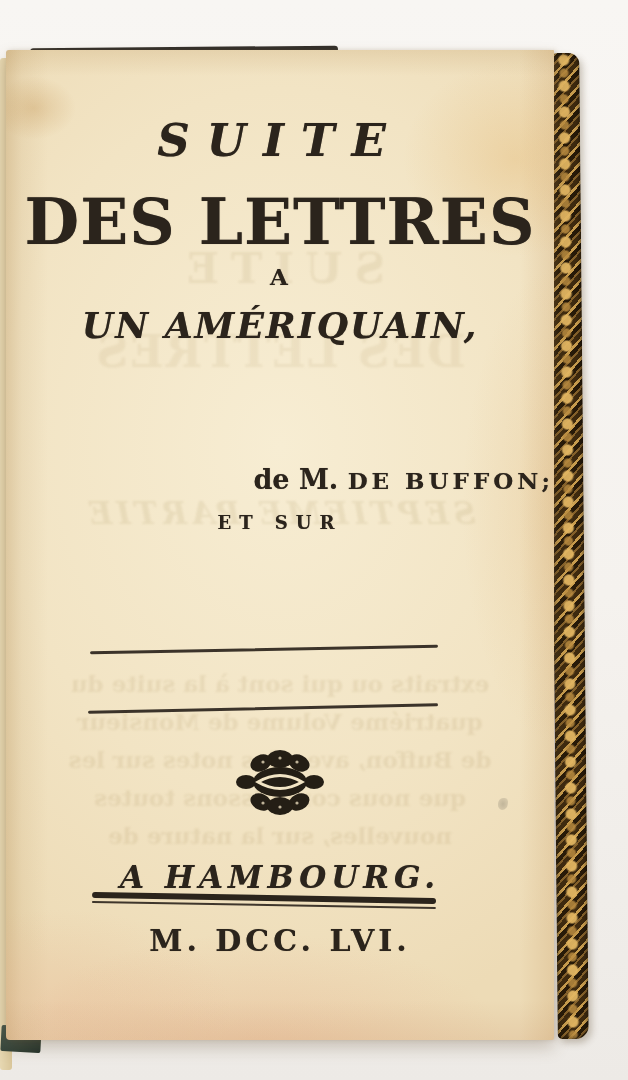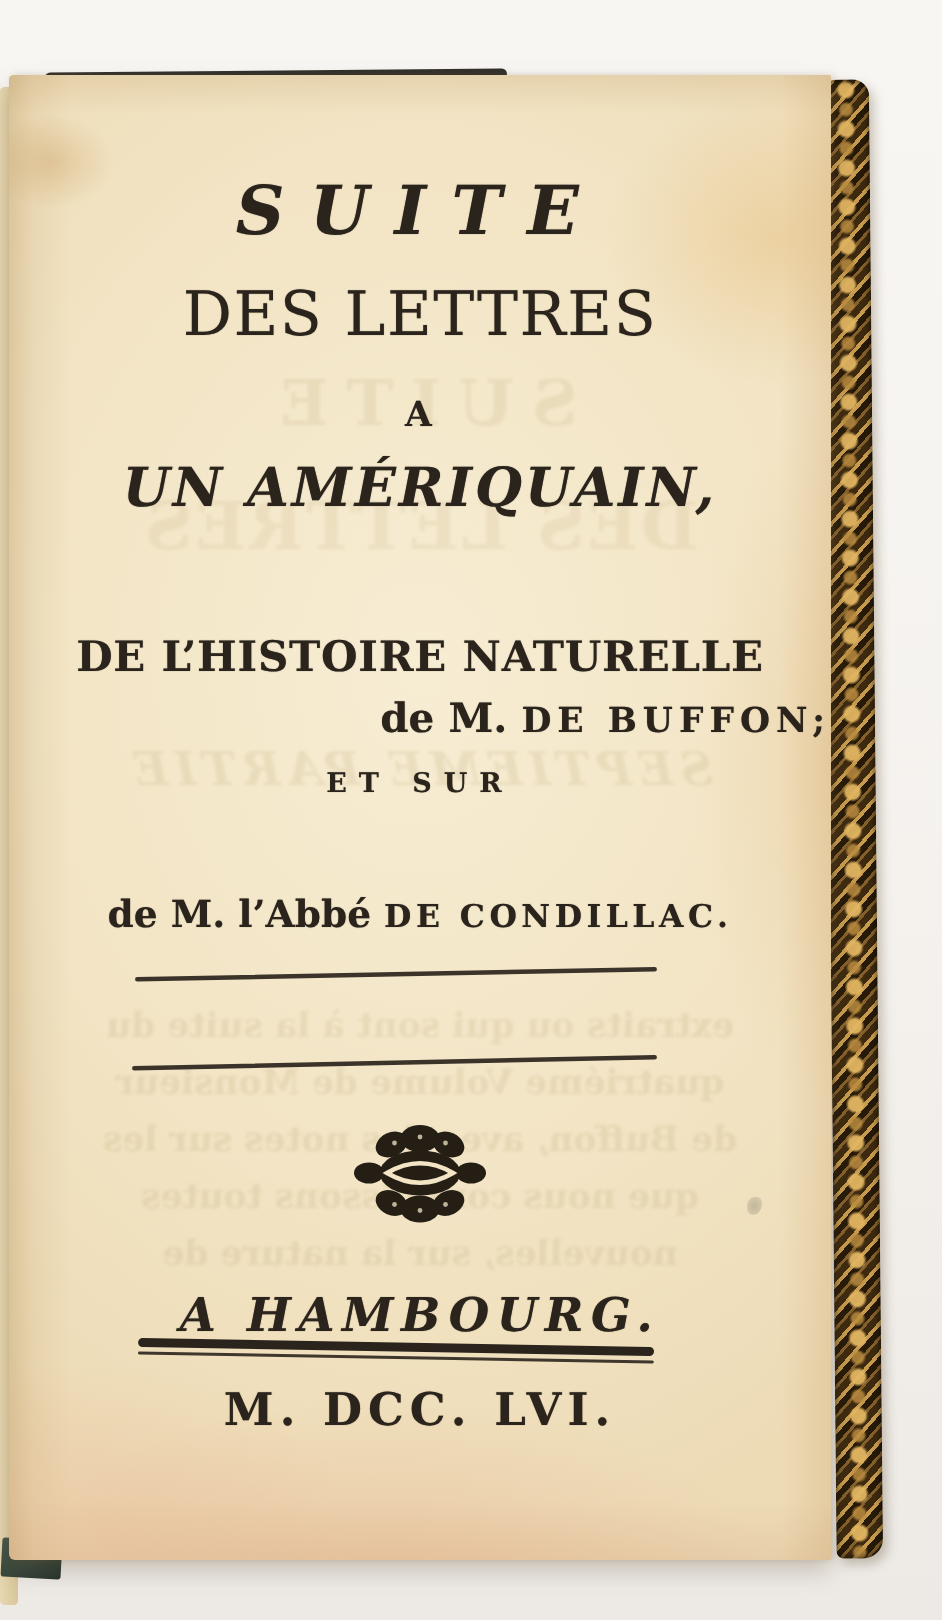--- a/index.html
+++ b/index.html
@@ -57,21 +57,21 @@
       radial-gradient(circle at 50% 20px, rgba(186,140,64,.85) 0 3.5px, rgba(186,140,64,0) 5.5px),
       repeating-linear-gradient(-48deg, rgba(214,168,84,.9) 0 2.5px, rgba(62,42,15,.92) 2.5px 7px, rgba(158,116,52,.75) 7px 9px, rgba(38,25,8,.95) 9px 13px);
     background-size:31px 26px,31px 26px,auto;
     box-shadow:inset 0 0 5px rgba(0,0,0,.7), 3px 4px 7px rgba(90,70,40,.30);
   }
 
   
   .line{position:absolute;left:0;width:548px;text-align:center;line-height:1.12;
         color:var(--ink,#2b241c);text-shadow:0 0 .7px rgba(43,36,28,.55);}
   .t-suite   {top:66px; font-size:45px;font-style:italic;font-weight:700;letter-spacing:17px;}
-  .t-lettres {top:137px;font-size:41px;font-weight:400;letter-spacing:1px;}
+  .t-lettres {top:137px;font-size:63px;font-weight:700;letter-spacing:1px;}
   .t-a       {top:214px;font-size:23px;font-weight:700;letter-spacing:2px;}
   .t-ameriq  {top:255px;font-size:36px;font-weight:700;letter-spacing:2px;font-style:italic;}
   .t-volumes {top:324px;font-size:24px;font-weight:600;}
   .t-volumes .sup{font-size:55%;vertical-align:super;letter-spacing:0;}
   .t-histoire{top:372px;font-size:28px;font-weight:600;letter-spacing:.5px;}
   .t-buffon  {top:415px;font-size:27px;font-weight:600;text-align:right;}
   .t-buffon .sc{font-size:23px;letter-spacing:4px;}
   .t-etsur   {top:463px;font-size:18px;font-weight:700;letter-spacing:8px;}
   .t-traite  {top:500px;font-size:31px;font-weight:600;letter-spacing:1px;}
   .t-condil  {top:546px;font-size:25px;font-weight:600;}
@@ -129,32 +129,28 @@
       </div>
 
       <div class="mark"></div>
 
       <div class="line t-suite">SUITE</div>
       <div class="line t-lettres">DES LETTRES</div>
       <div class="line t-a">A</div>
       <div class="line t-ameriq">UN AMÉRIQUAIN,</div>
 
 
-      <div class="line t-histoire">DE L’HISTOIRE NATURELLE</div>
 
       <div class="line t-buffon">
         <span>de M. </span><span class="sc">DE BUFFON;</span>
       </div>
 
       <div class="line t-etsur">ET SUR</div>
 
 
-      <div class="line t-condil">
-        <span>de M. l’Abbé </span><span class="sc">DE CONDILLAC.</span>
-      </div>
 
       <div class="rule rule1"></div>
       <div class="rule rule2"></div>
 
       <div class="ornament">
         <svg width="94" height="70" viewBox="0 0 94 70">
           <g fill="#241e15">
             <ellipse cx="47" cy="11" rx="13" ry="9"></ellipse>
             <ellipse cx="28" cy="15" rx="11" ry="8" transform="rotate(-25 28 15)"></ellipse>
             <ellipse cx="66" cy="15" rx="11" ry="8" transform="rotate(25 66 15)"></ellipse>

